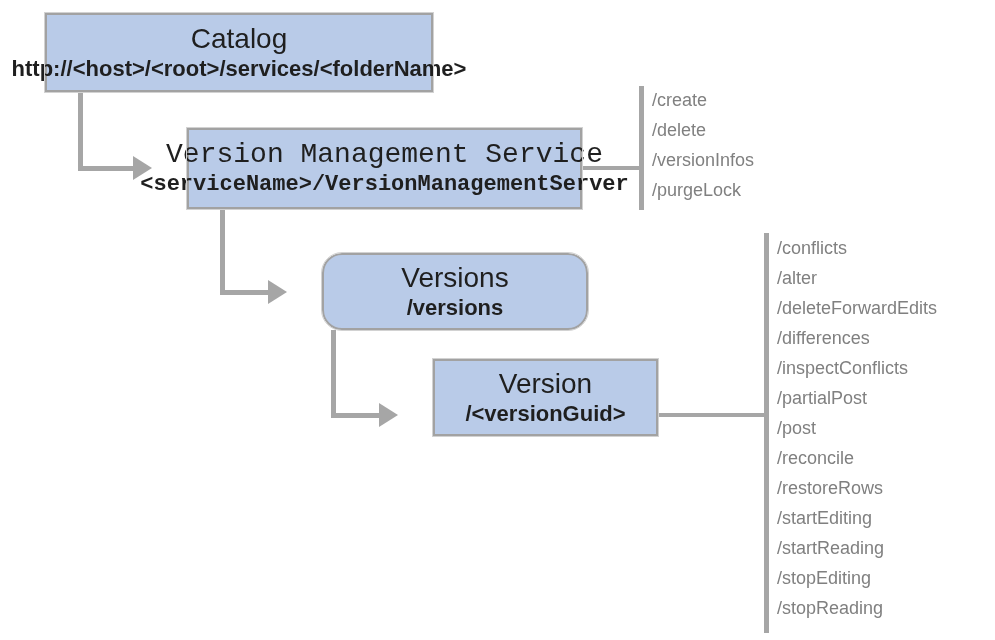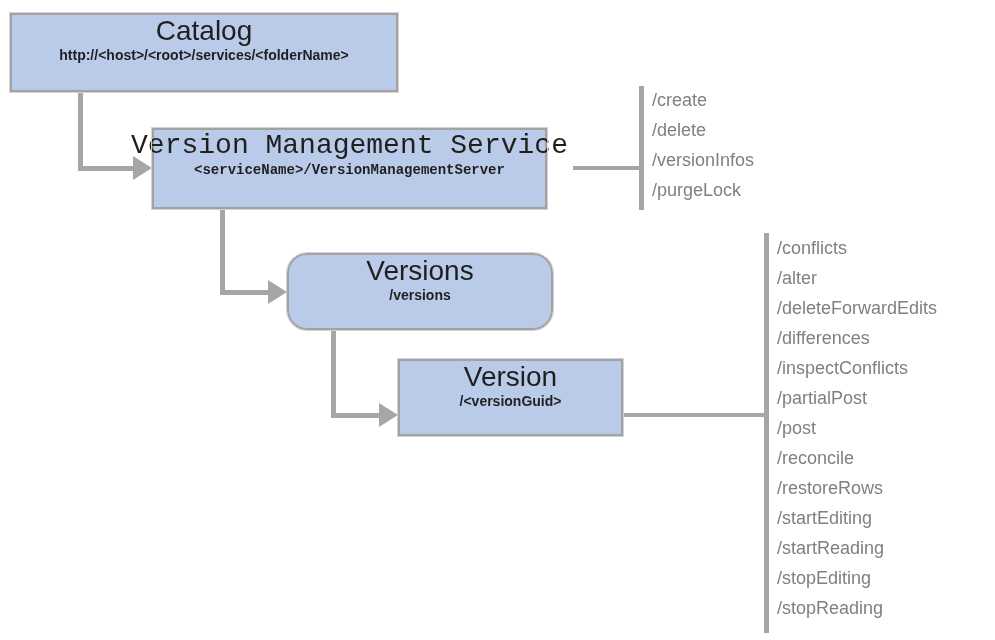--- a/index.html
+++ b/index.html
@@ -21,32 +21,33 @@
     overflow: hidden;
   }
   .node {
     position: absolute;
     background: var(--node-fill);
     border: 2px solid var(--node-border);
     outline: 1px solid var(--node-outline);
     display: flex;
     flex-direction: column;
     align-items: center;
-    justify-content: flex-start;
+    justify-content: center;
     text-align: center;
     color: var(--node-text);
+    margin-left: 35px;
   }
   .node-title {
     font-size: 28px;
     line-height: 1.15;
     color: var(--node-text);
     white-space: nowrap;
   }
   .node-subtitle {
-    font-size: 14px;
+    font-size: 22px;
     font-weight: bold;
     line-height: 1.25;
     color: var(--node-text);
     white-space: nowrap;
   }
   #node-catalog  { left: 10px;  top: 13px;  width: 388px; height: 79px; }
   #node-vms      { left: 152px; top: 128px; width: 395px; height: 81px; font-family: Liberation Mono, monospace; }
   #node-versions { left: 287px; top: 253px; width: 266px; height: 77px; border-radius: 20px; }
   #node-version  { left: 398px; top: 359px; width: 225px; height: 77px; }
 

